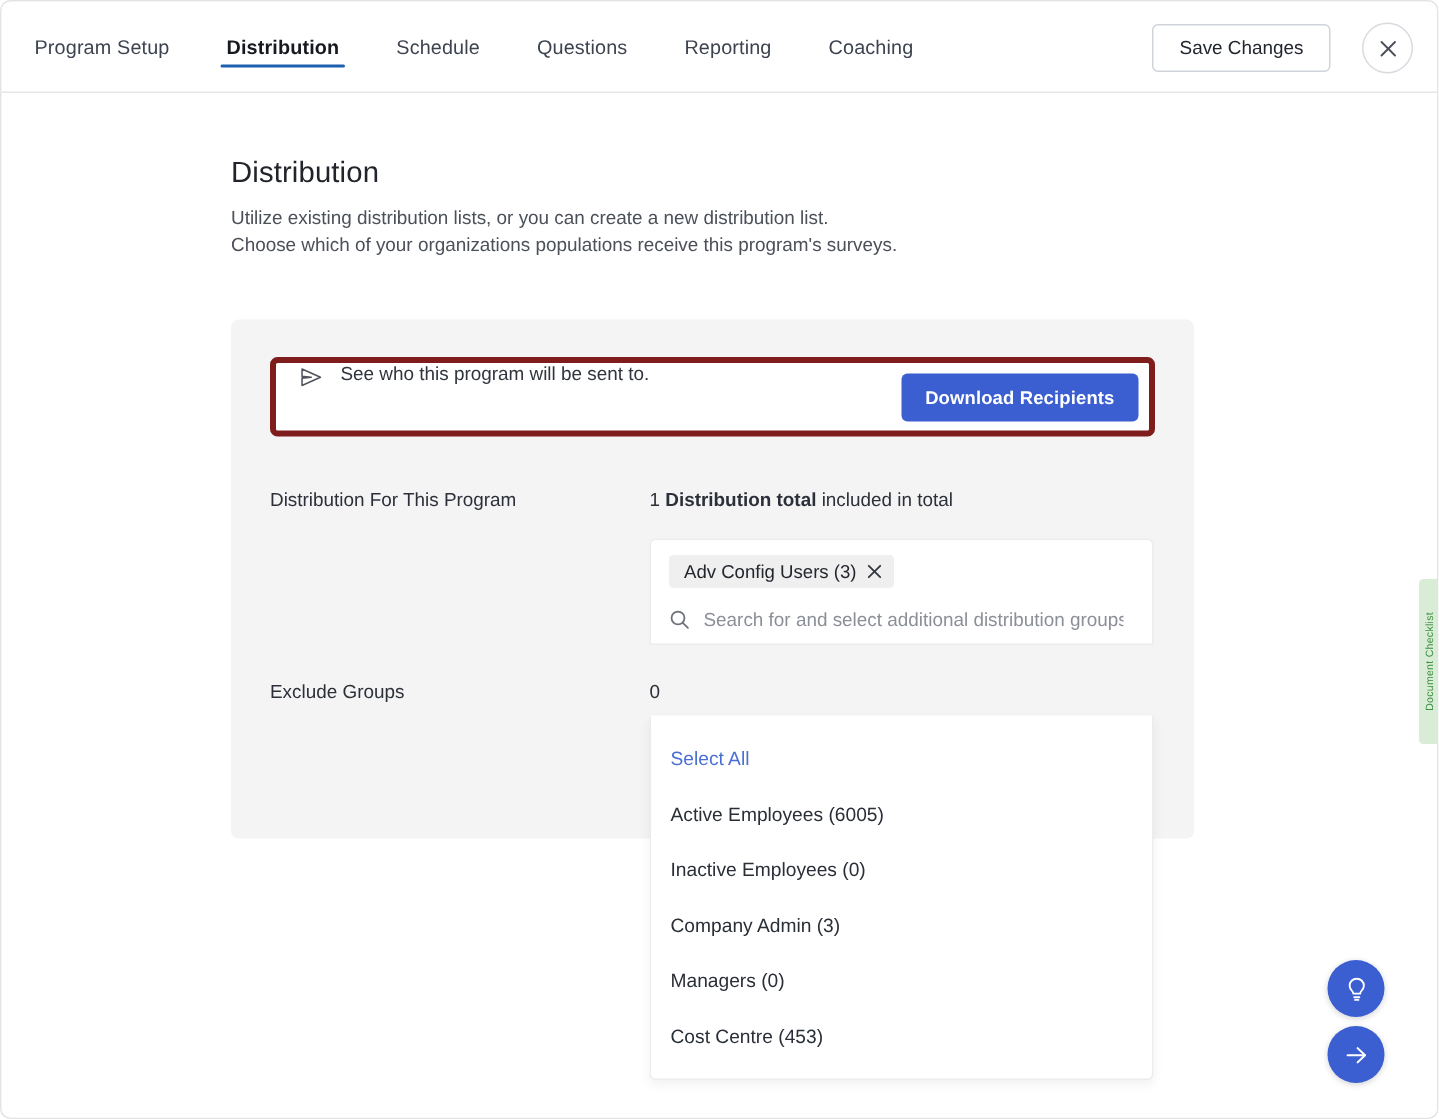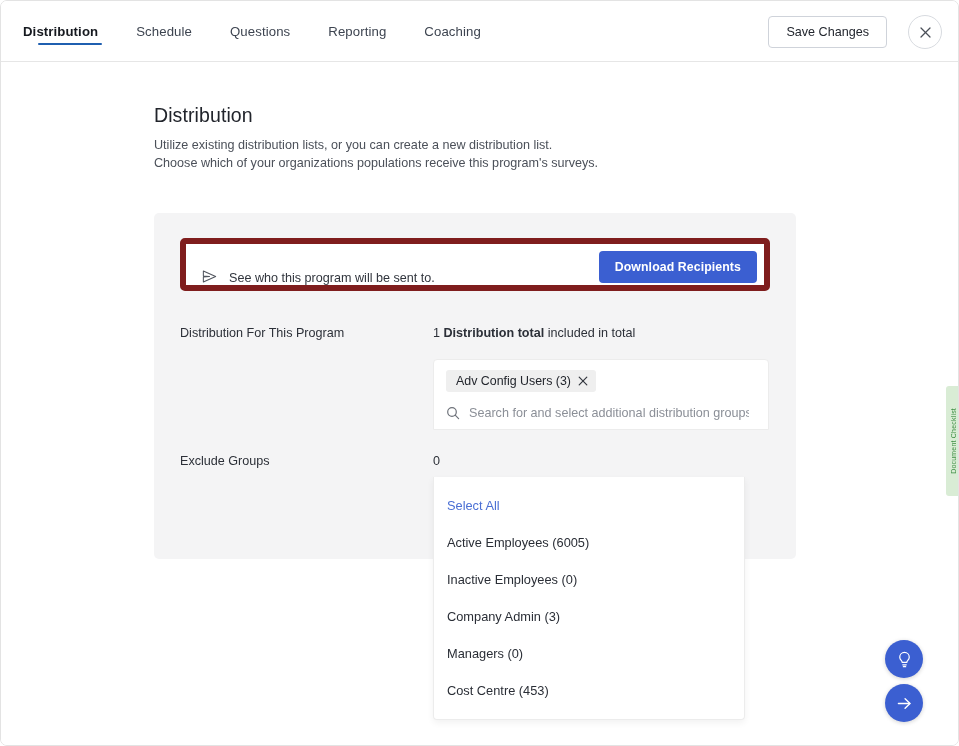--- a/index.html
+++ b/index.html
@@ -143,25 +143,25 @@
   }
 
   
   .banner {
     position: absolute;
     left: 26px;
     top: 25px;
     width: 590px;
     height: 53px;
     background: #ffffff;
-    border: 6px solid #7f1d1d;
+    border: 4px solid #7f1d1d;
     border-radius: 5px;
     box-sizing: border-box;
     display: flex;
-    align-items: flex-end;
+    align-items: flex-start;
   }
   .banner-icon {
     margin-left: 14px;
     width: 18px;
     height: 18px;
     display: flex;
     align-items: center;
     justify-content: center;
     color: #4b5059;
   }
@@ -267,21 +267,21 @@
     width: 280px;
     padding: 0;
   }
   .search-input::placeholder { color: #8b8f97; }
 
   
   .dropdown {
     position: absolute;
     left: 432px;
     top: 415px;
-    width: 312px;
+    width: 336px;
     background: #ffffff;
     border: 1px solid #ececec;
     border-top: none;
     border-radius: 0 0 4px 4px;
     box-shadow: 0 3px 7px rgba(0,0,0,.055);
     box-sizing: border-box;
     padding: 10px 0 10px 0;
     z-index: 10;
   }
   .dd-item {
@@ -338,20 +338,23 @@
   .fab svg { display: block; }
 </style>
 </head>
 <body>
 
 <div class="app-window">
 
   <div class="topbar">
 
     <div class="tabs">
+      <div class="tab">
+        <span>Program Setup</span>
+      </div>
       <div class="tab active">
         <span>Distribution</span>
       </div>
       <div class="tab">
         <span>Schedule</span>
       </div>
       <div class="tab">
         <span>Questions</span>
       </div>
       <div class="tab">

